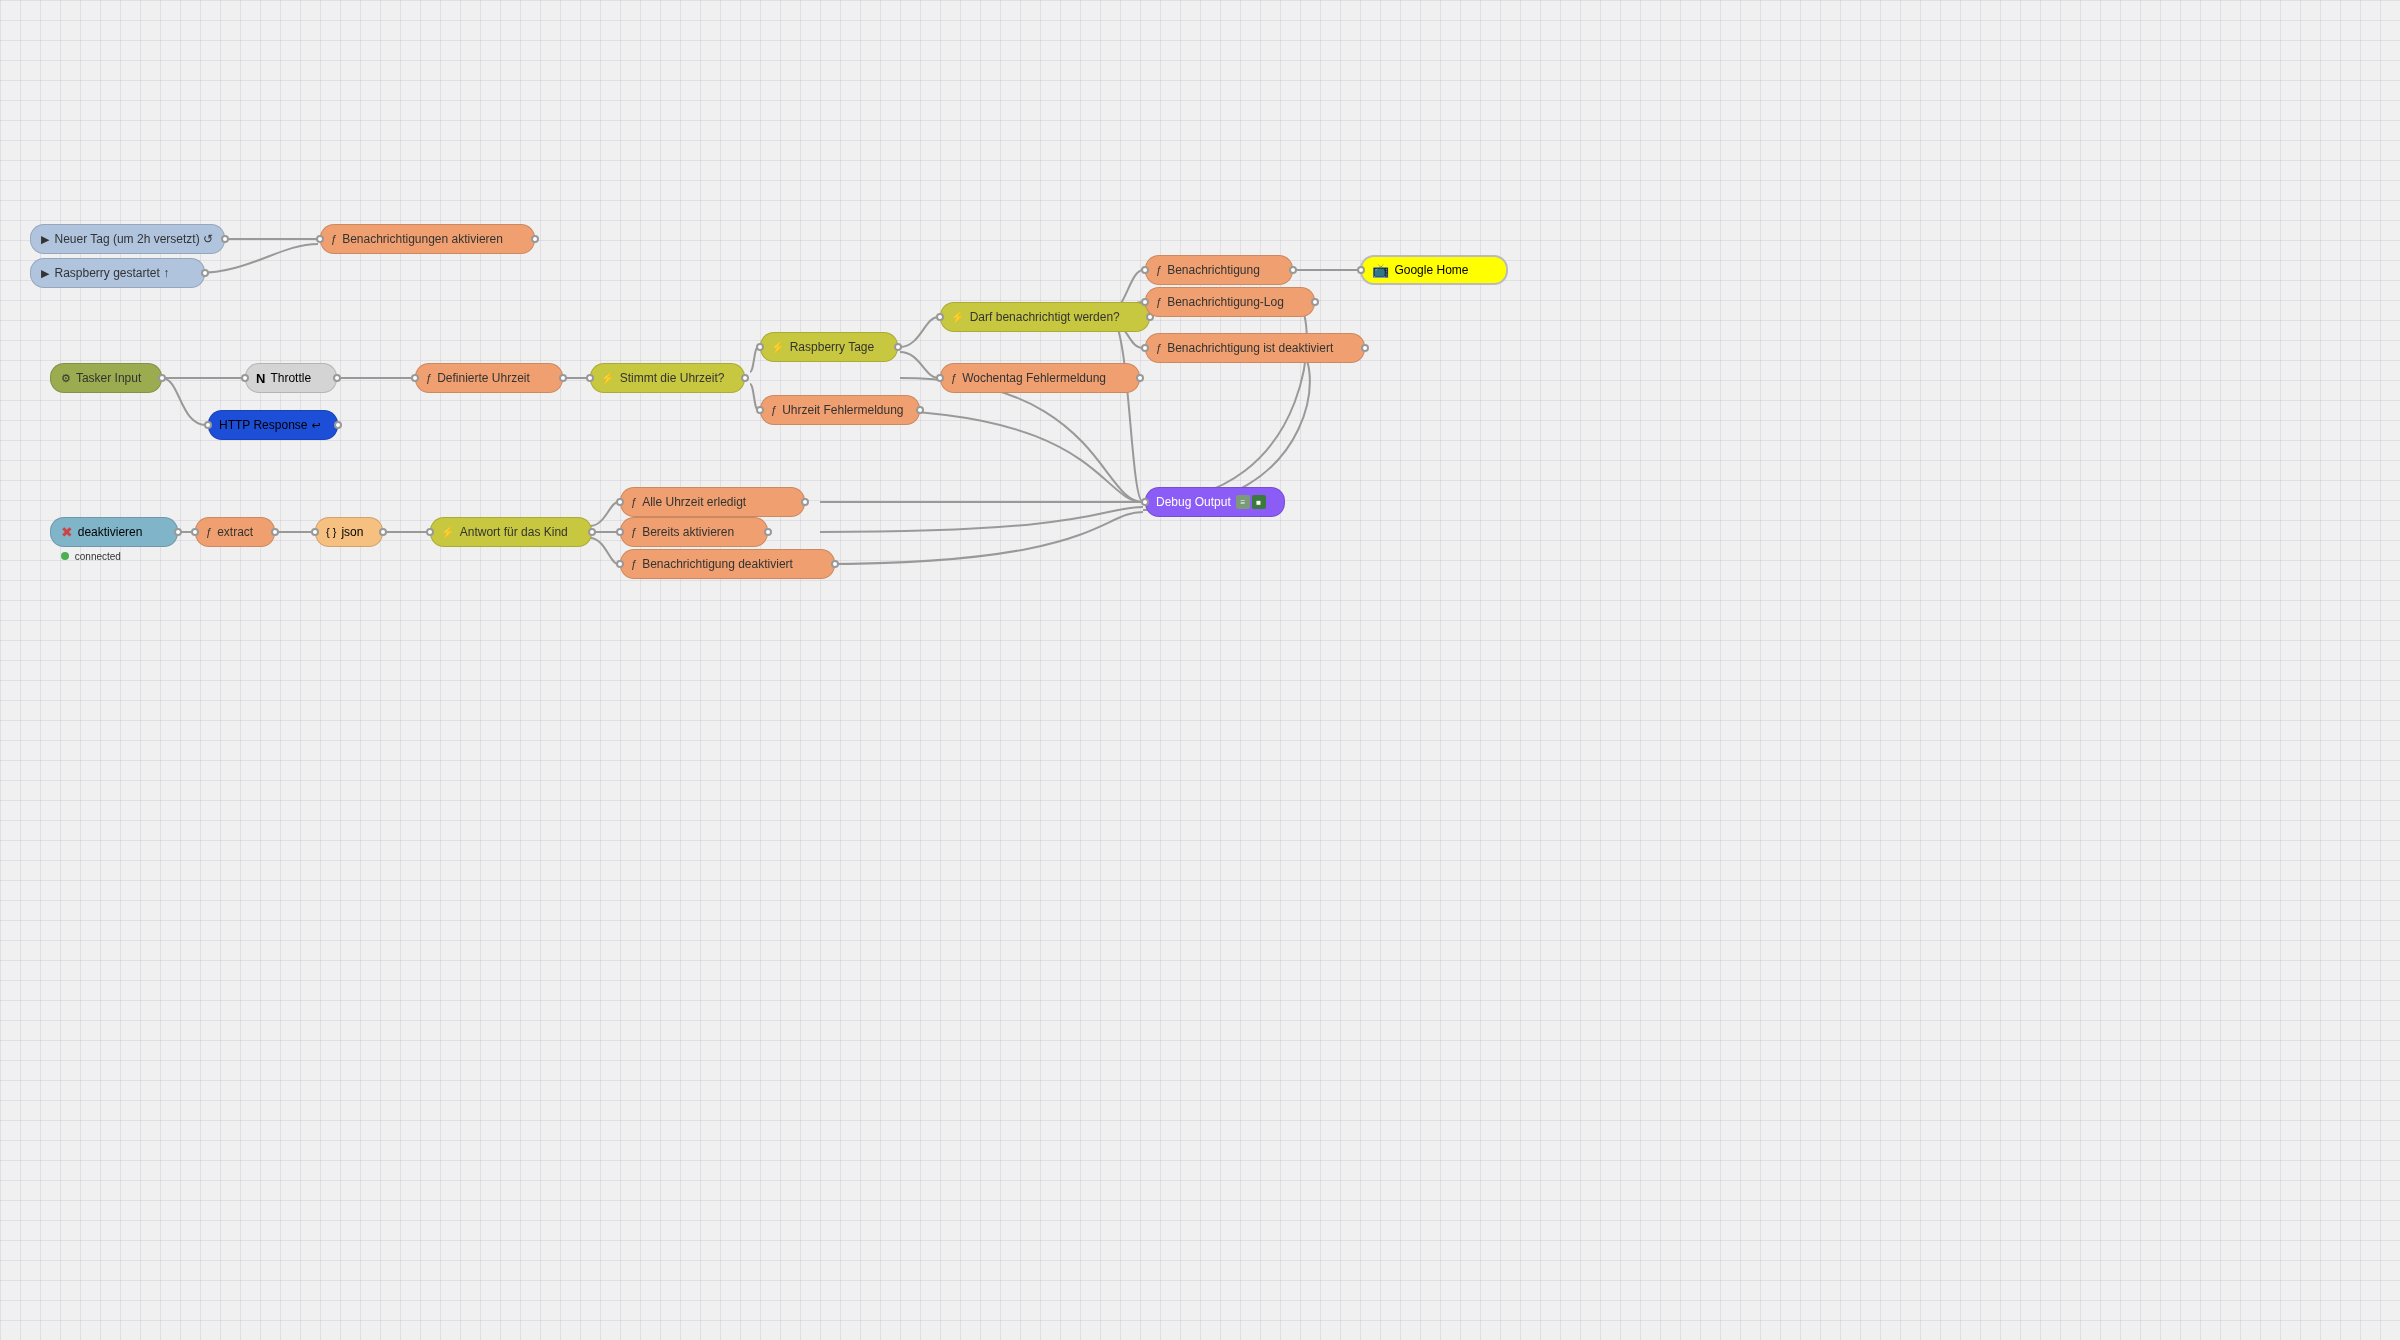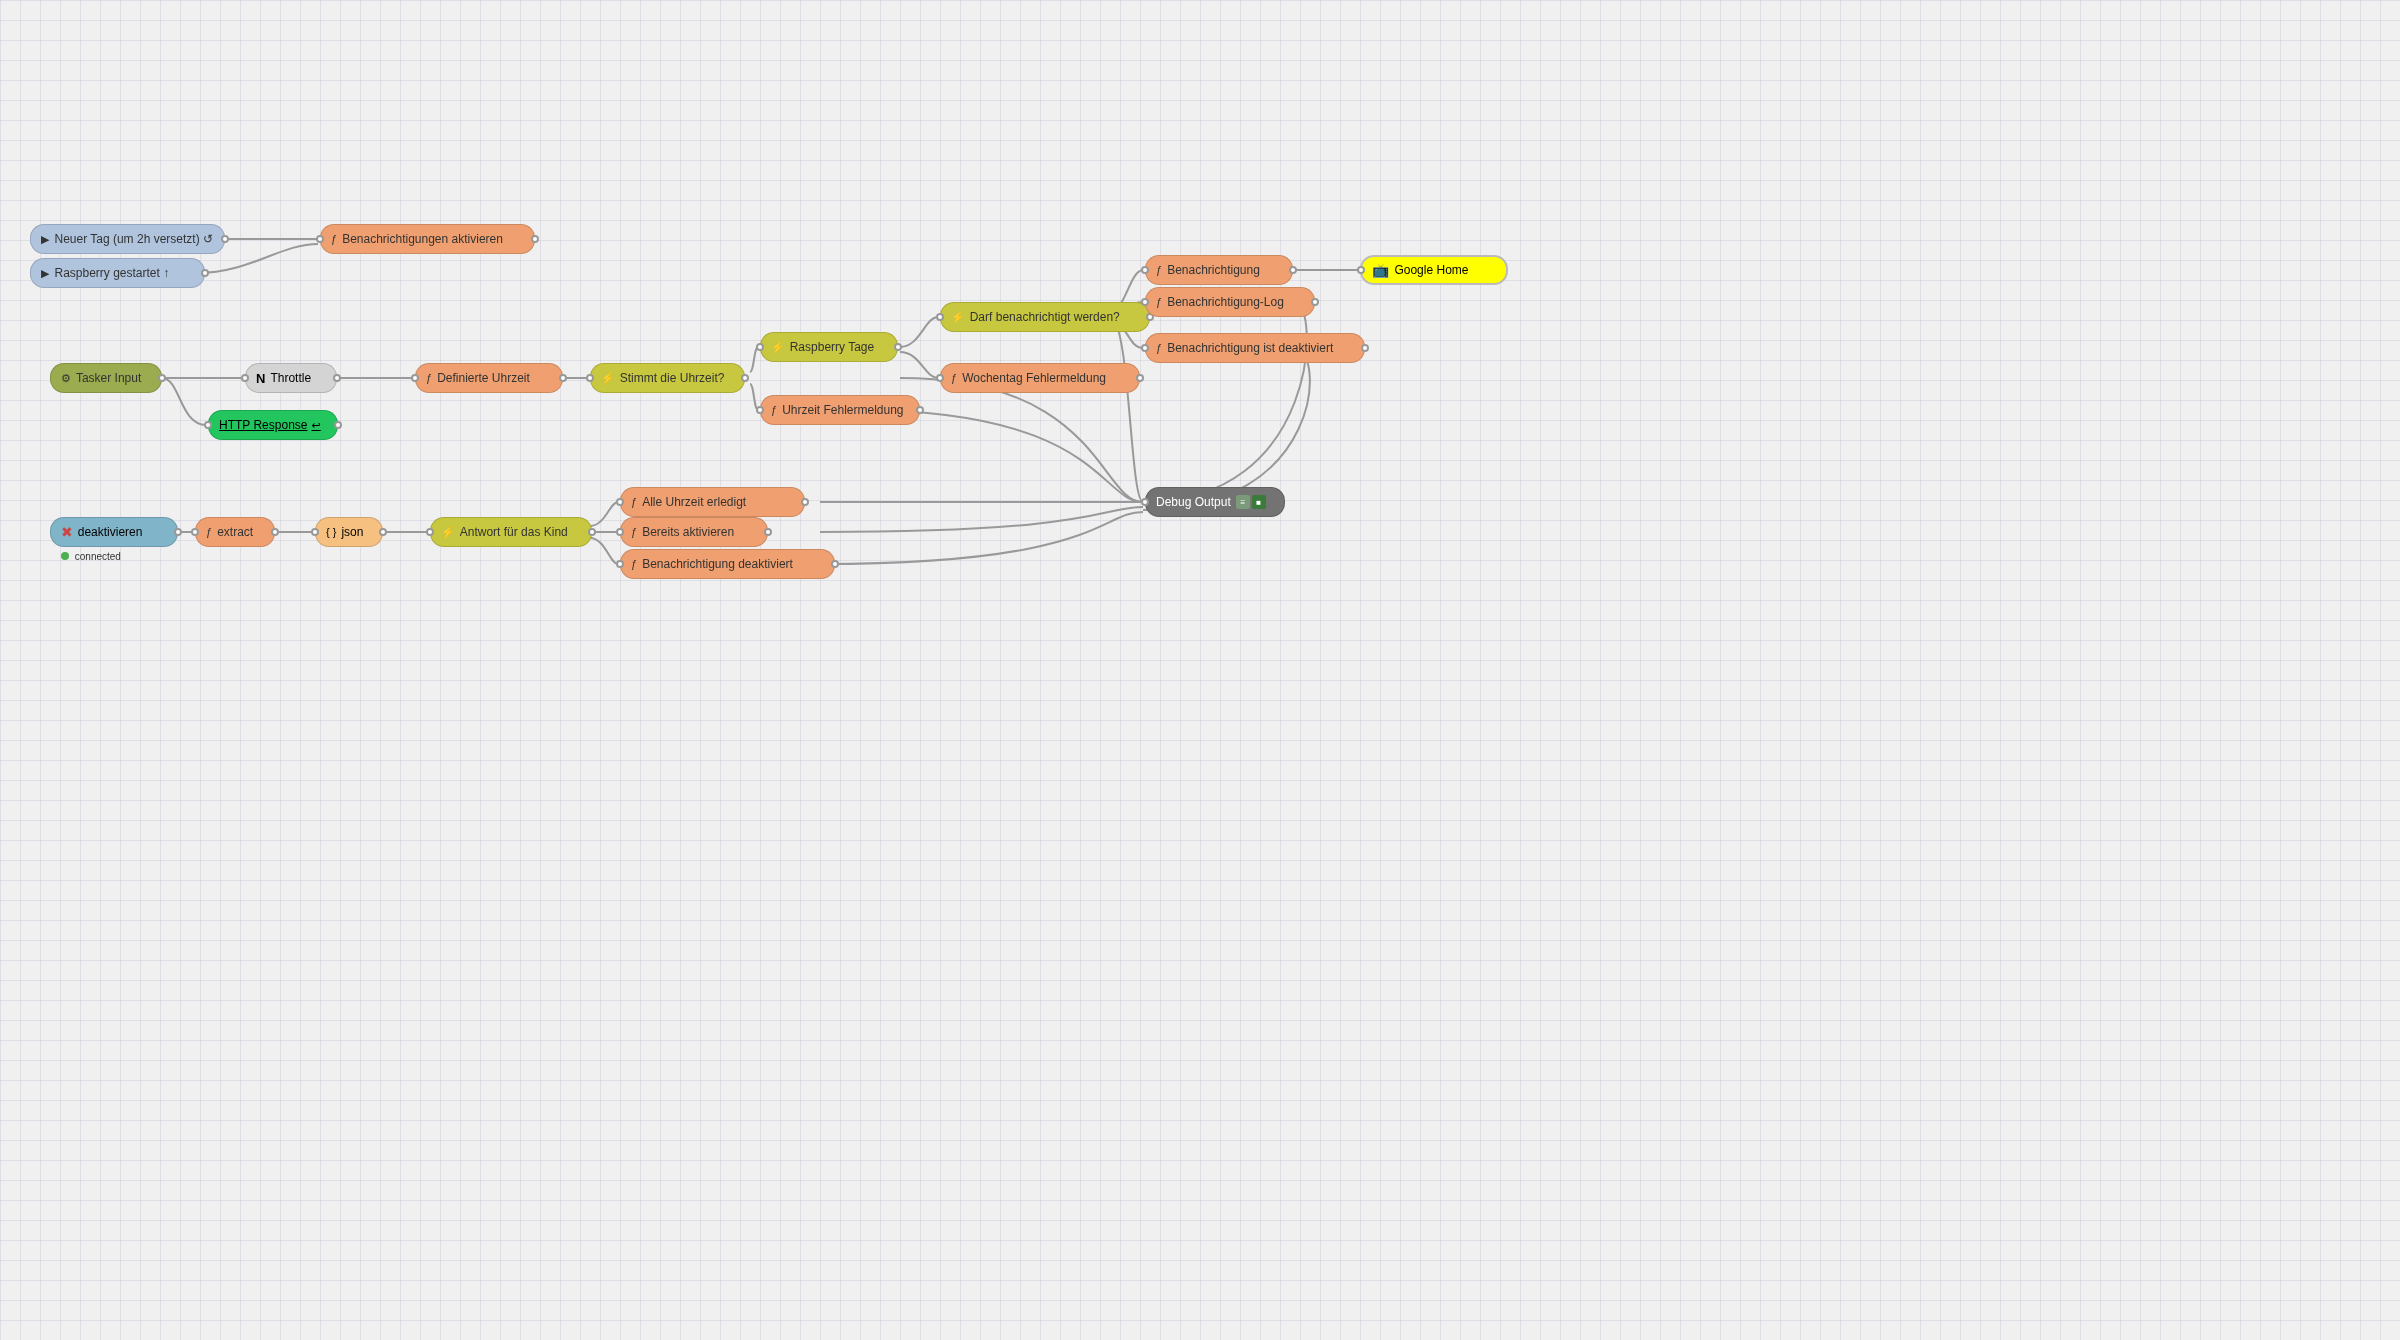--- a/index.html
+++ b/index.html
@@ -208,21 +208,21 @@
   <span>Definierte Uhrzeit</span>
 </div>
 
 <div class="node node-yellow-green" style="left:590px;top:363px;width:155px;background:#c8c840;">
   <div class="node-port-left"></div>
   <div class="node-port-right"></div>
   <span class="node-icon">⚡</span>
   <span>Stimmt die Uhrzeit?</span>
 </div>
 
-<div class="node" style="left:208px;top:410px;width:130px;background:#22c55e;border-radius:14px;text-decoration:underline;">
+<div class="node" style="left:208px;top:410px;width:130px;background:#1d4ed8;border-radius:14px;">
   <div class="node-port-left"></div>
   <div class="node-port-right"></div>
   <span>HTTP Response</span>
   <span class="node-icon" style="margin-left:4px;">↩</span>
 </div>
 
 <div class="node node-yellow-green" style="left:760px;top:332px;width:138px;background:#c8c840;">
   <div class="node-port-left"></div>
   <div class="node-port-right"></div>
   <span class="node-icon">⚡</span>
@@ -270,21 +270,21 @@
   <span class="node-icon">ƒ</span>
   <span>Benachrichtigung ist deaktiviert</span>
 </div>
 
 <div class="node" style="left:1360px;top:255px;width:148px;background:#ffff00;border:2px solid #bbb;">
   <div class="node-port-left"></div>
   <span class="node-icon" style="font-size:14px;">📺</span>
   <span>Google Home</span>
 </div>
 
-<div class="node node-green-dark" style="left:1145px;top:487px;width:140px;background:#737373;color:#fff;">
+<div class="node node-green-dark" style="left:1145px;top:487px;width:140px;background:#8b5cf6;color:#fff;">
   <div class="node-port-left"></div>
   <span>Debug Output</span>
   <div class="debug-icons">
     <div class="debug-icon">≡</div>
     <div class="debug-icon green">■</div>
   </div>
 </div>
 
 <div class="node" style="left:50px;top:517px;width:128px;background:#80b4c8;">
   <div class="node-port-right"></div>

